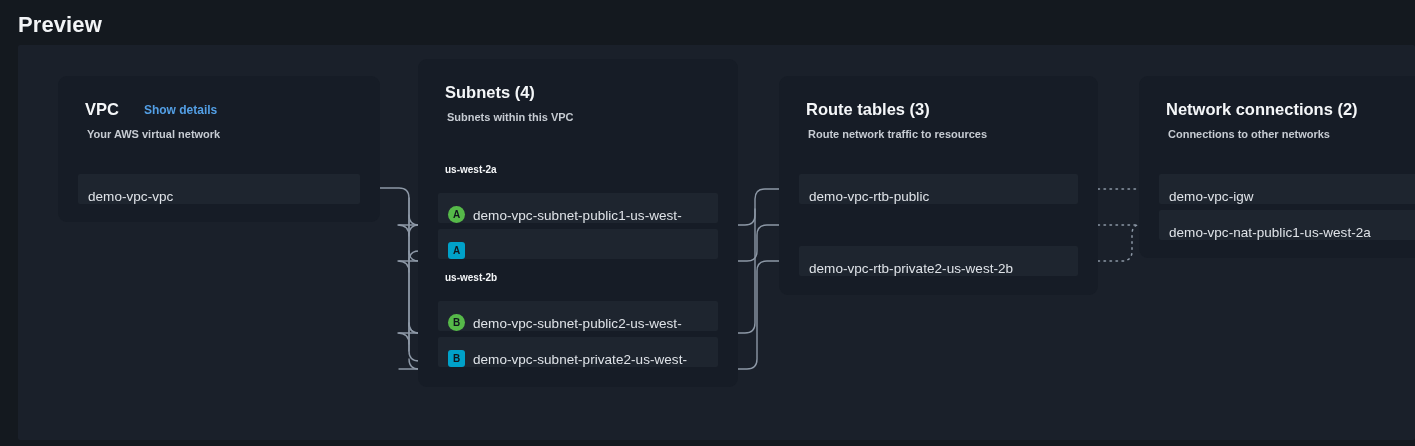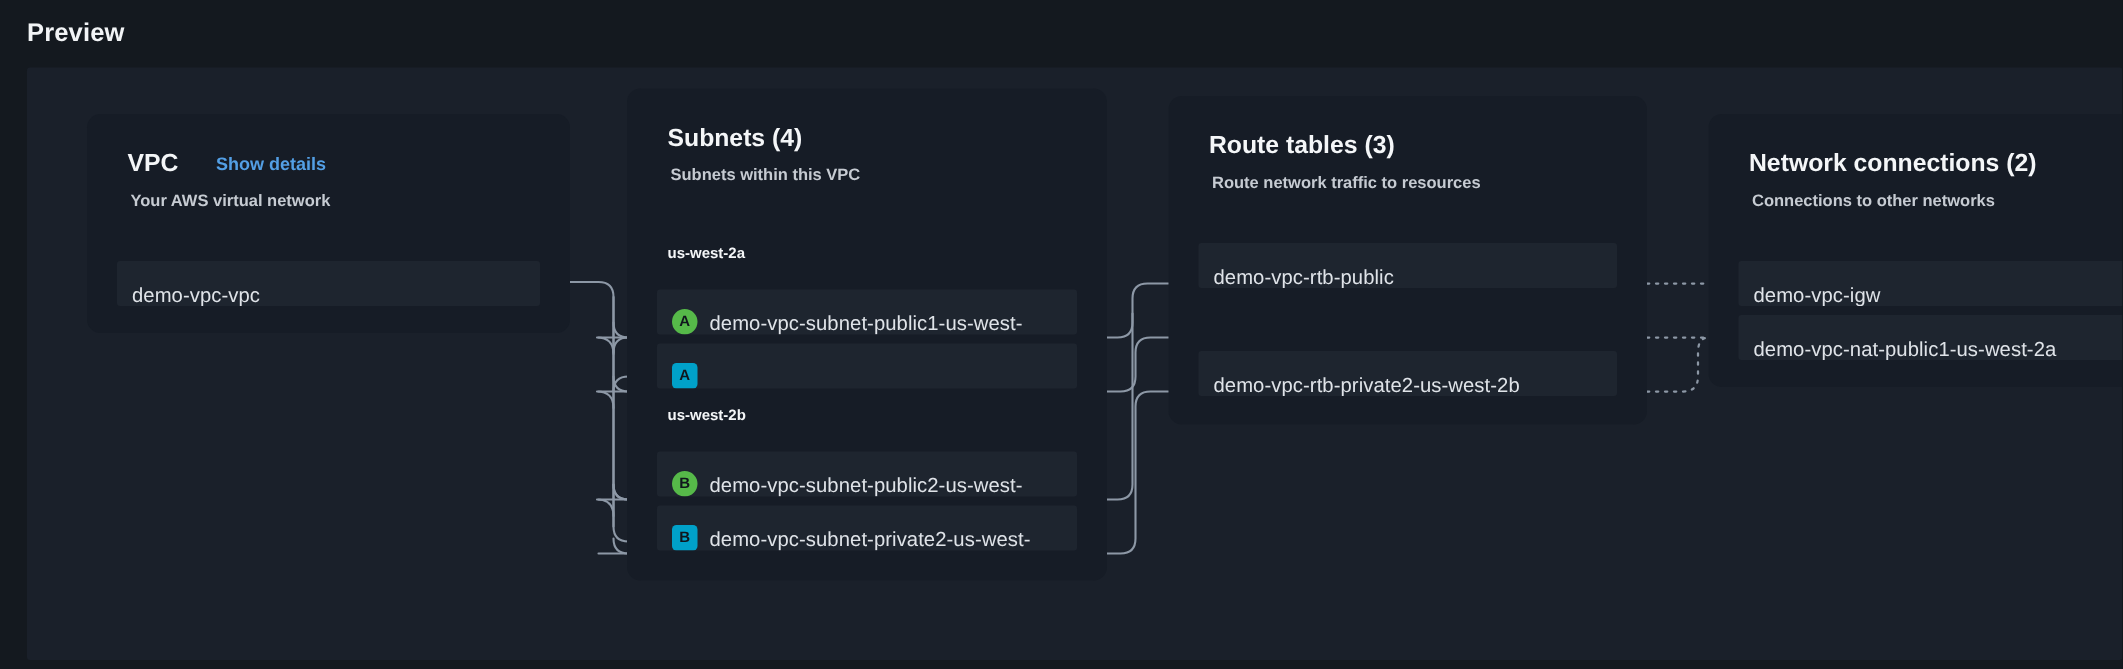--- a/index.html
+++ b/index.html
@@ -21,21 +21,21 @@
     height: 446px;
     background: #14191f;
     overflow: hidden;
   }
 
   
   .preview-title {
     position: absolute;
     left: 18px;
     top: 12px;
-    font-size: 17px;
+    font-size: 22px;
     font-weight: bold;
     color: #f2f4f6;
     letter-spacing: 0.1px;
   }
 
   
   .panel {
     position: absolute;
     left: 18px;
     top: 45px;
@@ -47,21 +47,21 @@
 
   
   .card {
     position: absolute;
     background: #161c26;
     border-radius: 9px;
     box-sizing: border-box;
   }
   .card-vpc       { left: 58px;   top: 76px;  width: 322px; height: 146px; }
   .card-subnets   { left: 418px;  top: 59px;  width: 320px; height: 328px; }
-  .card-routes    { left: 779px;  top: 64px;  width: 319px; height: 219px; }
+  .card-routes    { left: 779px;  top: 76px;  width: 319px; height: 219px; }
   .card-netconn   { left: 1139px; top: 76px;  width: 330px; height: 182px; }
 
   .card-title {
     position: absolute;
     left: 27px;
     top: 24px;
     font-size: 16.5px;
     font-weight: bold;
     color: #f4f6f8;
     white-space: nowrap;

